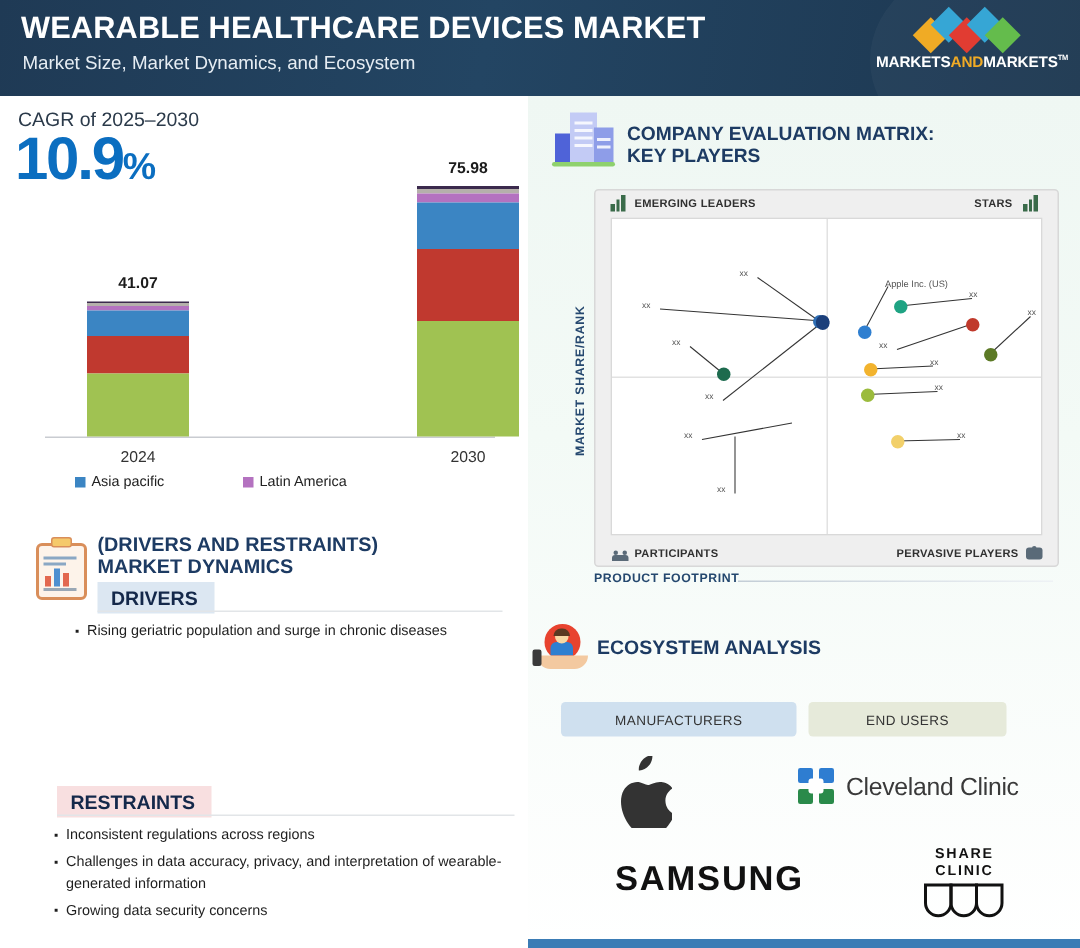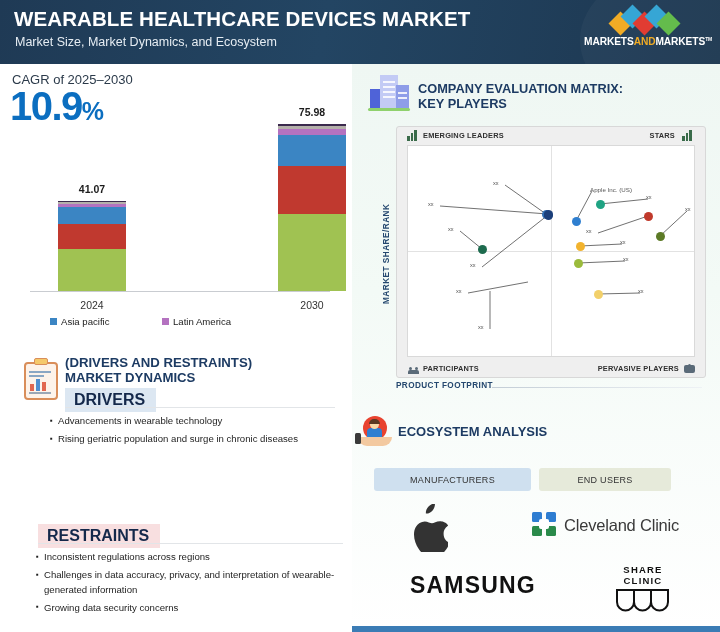--- a/index.html
+++ b/index.html
@@ -80,21 +80,21 @@
   .clip-l1{ left:7px; top:13px; width:22px; }
   .clip-l2{ left:7px; top:17px; width:15px; }
   .clip-bar{ position:absolute; bottom:9px; background:#e2674f; width:4px; }
   .clip-b1{ left:8px; height:7px; }
   .clip-b2{ left:14px; height:12px; background:#4f8fd0; }
   .clip-b3{ left:20px; height:9px; background:#e2674f; }
   .clip-base{ position:absolute; left:7px; bottom:6px; width:22px; height:1.6px; background:#9aa7b5; }
 
   .md-title{ position:absolute; left:65px; top:2px; font-size:13.2px; font-weight:bold;
       color:#1d3b63; line-height:14.5px; }
-  .pill{ display:inline-block; padding:2.5px 11px 3px 9px; font-size:16px;
+  .pill{ display:inline-block; padding:2.5px 11px 3px 9px; font-size:13px;
       font-weight:bold; color:#14284a; }
   .drivers-pill{ position:absolute; left:65px; top:34px; background:#dce7f2; }
   .md-rule{ position:absolute; left:65px; top:53px; width:270px; height:1px; background:#e2e5e8; }
 
   .bullets{ position:absolute; left:50px; width:300px; font-size:9.6px; color:#1e1e1e;
      line-height:14.5px; }
   .bullets li{ list-style:none; position:relative; padding-left:8px; margin-bottom:3.5px; }
   .bullets li::before{ content:"\25AA"; position:absolute; left:0; top:-0.5px; font-size:8px; color:#1e1e1e; }
 
   .restraints-pill{ position:absolute; left:38px; top:0px; background:#f8dfe0; }
@@ -252,21 +252,20 @@
         <div class="clip-bar clip-b3"></div>
         <div class="clip-base"></div>
       </div>
       <div class="md-title">
         <div>(DRIVERS AND RESTRAINTS)</div>
         <div>MARKET DYNAMICS</div>
       </div>
       <div class="pill drivers-pill">DRIVERS</div>
       <div class="md-rule"></div>
       <ul class="bullets" id="drivers-list" style="top:60px;">
-          <li>Advancements in wearable technology</li>
           <li>Rising geriatric population and surge in chronic diseases</li>
         </ul>
     </div>
 
     <div style="position:absolute; left:0; top:460px; width:352px;">
       <div class="pill restraints-pill">RESTRAINTS</div>
       <div class="rs-rule"></div>
       <ul class="bullets" id="restraints-list" style="left:36px; top:26px; width:312px;">
           <li>Inconsistent regulations across regions</li>
           <li>Challenges in data accuracy, privacy, and interpretation of wearable-generated information</li>

